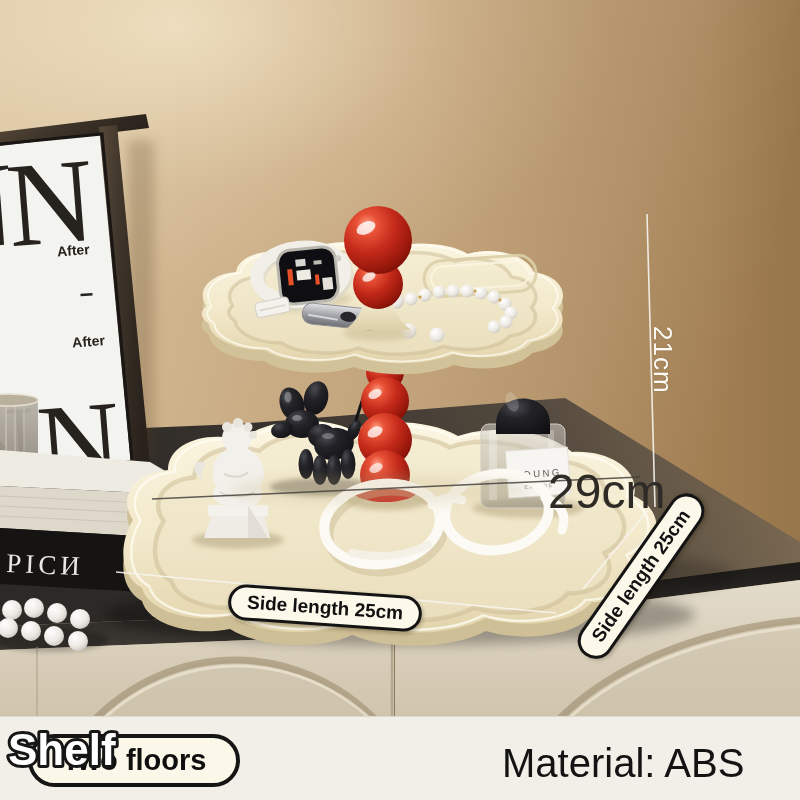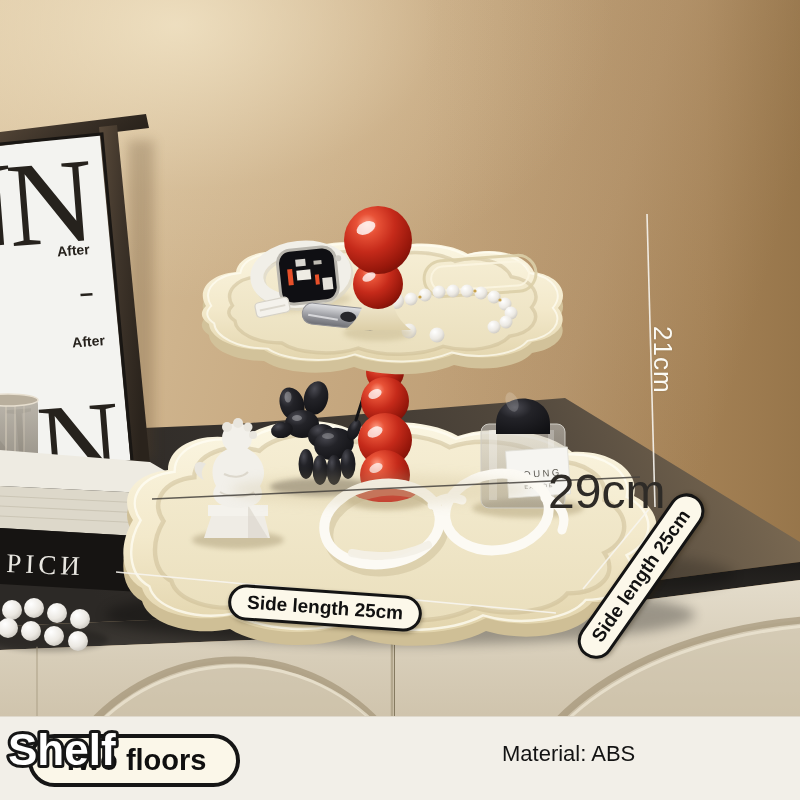--- a/index.html
+++ b/index.html
@@ -31,21 +31,21 @@
     position:absolute;left:0;top:716px;width:800px;height:84px;z-index:7;
     background:#f2efe8;border-top:1px solid #dfd9cc;
   }
   .badge{
     position:absolute;left:28px;top:17px;
     background:#fbf7e9;border:4px solid #151515;border-radius:34px;
     padding:6px 30px;font-size:29px;font-weight:700;color:#0f0f0f;white-space:nowrap;
   }
   .brand-svg{position:absolute;left:254px;top:10px;}
   .material{
-    position:absolute;left:502px;top:24px;font-size:22px;color:#131313;
+    position:absolute;left:502px;top:24px;font-size:40px;color:#131313;
   }
 </style>
 </head>
 <body>
 
 <div class="stage">
 
 <svg width="800" height="800" viewBox="0 0 800 800">
   <defs>
     <linearGradient id="wallGrad" x1="0" y1="0" x2="1" y2="0.25">

